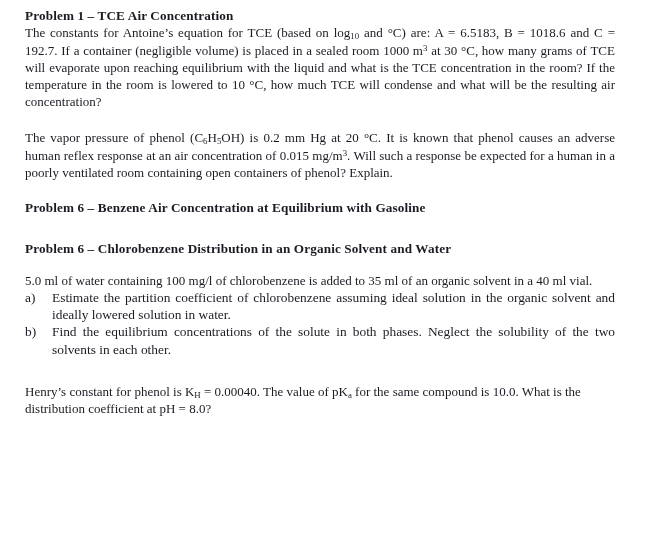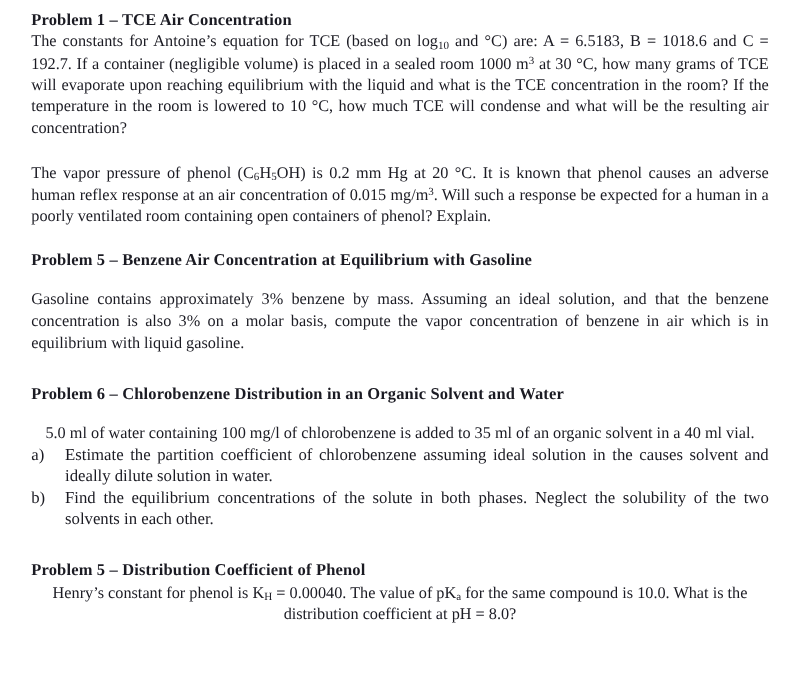--- a/index.html
+++ b/index.html
@@ -32,21 +32,21 @@
     letter-spacing: 0.01em;
   }
   .body-text {
     font-size: 13px;
     line-height: 17.2px;
     margin: 0;
     text-align: justify;
     text-justify: inter-word;
   }
   .body-left {
-    text-align: center;
+    text-align: left;
   }
   
   .gap-before-heading { margin-top: 19px; }
   .gap-before-heading-lg { margin-top: 25px; }
   .gap-after-heading { margin-top: 14px; }
   .tight-after-heading { margin-top: 0; }
 
   
   .alpha-list {
     list-style: none;
@@ -87,31 +87,29 @@
   <section class="problem">
     <p class="heading">Problem 1 – TCE Air Concentration</p>
     <p class="body-text tight-after-heading"><span>The constants for Antoine’s equation for TCE (based on log</span><sub>10</sub><span> and °C) are:  A = 6.5183, B = 1018.6 and C = 192.7.  If a container (negligible volume) is placed in a sealed room 1000 m</span><sup>3</sup><span> at 30 °C, how many grams of TCE will evaporate upon reaching equilibrium with the liquid and what is the TCE concentration in the room?  If the temperature in the room is lowered to 10 °C, how much TCE will condense and what will be the resulting air concentration?</span></p>
   </section>
 
   <section class="problem gap-before-heading">
     <p class="body-text gap-after-heading"><span>The vapor pressure of phenol (C</span><sub>6</sub><span>H</span><sub>5</sub><span>OH) is 0.2 mm Hg at 20 °C.  It is known that phenol causes an adverse human reflex response at an air concentration of 0.015 mg/m</span><sup>3</sup><span>.  Will such a response be expected for a human in a poorly ventilated room containing open containers of phenol?  Explain.</span></p>
   </section>
 
   <section class="problem gap-before-heading">
-    <p class="heading">Problem 5 – Benzene Air Concentration at Equilibrium with Gasoline</p>
-    <p class="body-text gap-after-heading">Gasoline contains approximately 3% benzene by mass.  Assuming an ideal solution, and that the benzene concentration is also 3% on a molar basis, compute the vapor concentration of benzene in air which is in equilibrium with liquid gasoline.</p>
+    <p class="heading">Problem 6 – Benzene Air Concentration at Equilibrium with Gasoline</p>
   </section>
 
   <section class="problem gap-before-heading-lg">
     <p class="heading">Problem 6 – Chlorobenzene Distribution in an Organic Solvent and Water</p>
     <p class="body-text body-left gap-after-heading">5.0 ml of water containing 100 mg/l of chlorobenzene is added to 35 ml of an organic solvent in a 40 ml vial.</p>
     <ul class="alpha-list">
-      <li class="alpha-item"><span class="alpha-marker">a)</span><span>Estimate the partition coefficient of chlorobenzene assuming ideal solution in the causes solvent and ideally dilute solution in water.</span></li>
+      <li class="alpha-item"><span class="alpha-marker">a)</span><span>Estimate the partition coefficient of chlorobenzene assuming ideal solution in the organic solvent and ideally lowered solution in water.</span></li>
       <li class="alpha-item"><span class="alpha-marker">b)</span><span>Find the equilibrium concentrations of the solute in both phases.  Neglect the solubility of the two solvents in each other.</span></li>
     </ul>
   </section>
 
   <section class="problem gap-before-heading-lg">
-    <p class="heading">Problem 5 – Distribution Coefficient of Phenol</p>
     <p class="body-text body-left tight-after-heading"><span>Henry’s constant for phenol is K</span><sub>H</sub><span> =  0.00040.  The value of pK</span><sub>a</sub><span> for the same compound is 10.0.  What is the distribution coefficient at pH = 8.0?</span></p>
   </section>
 
 </div>
 
 </body></html>

